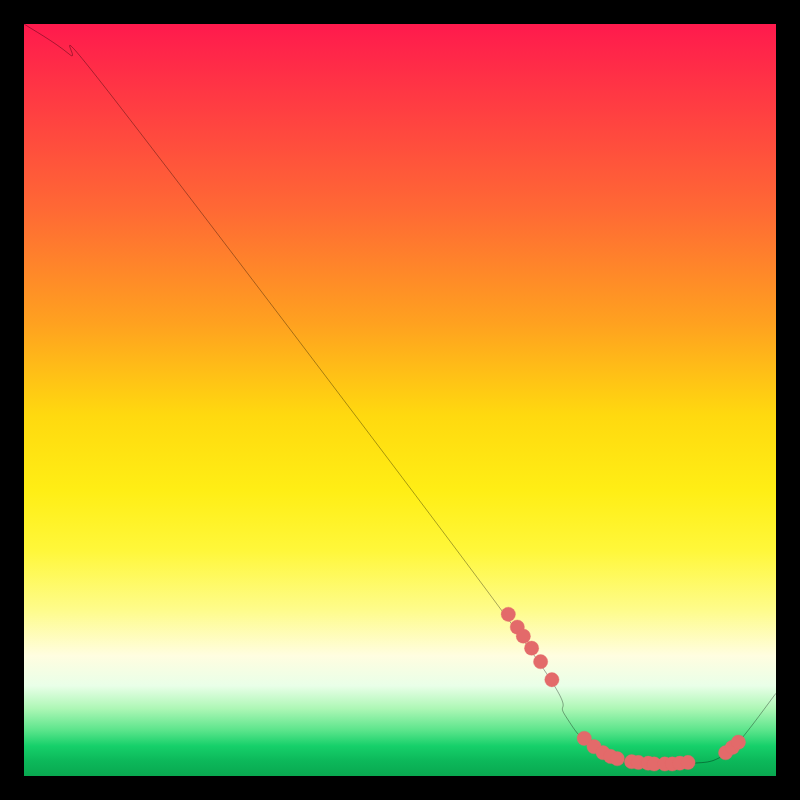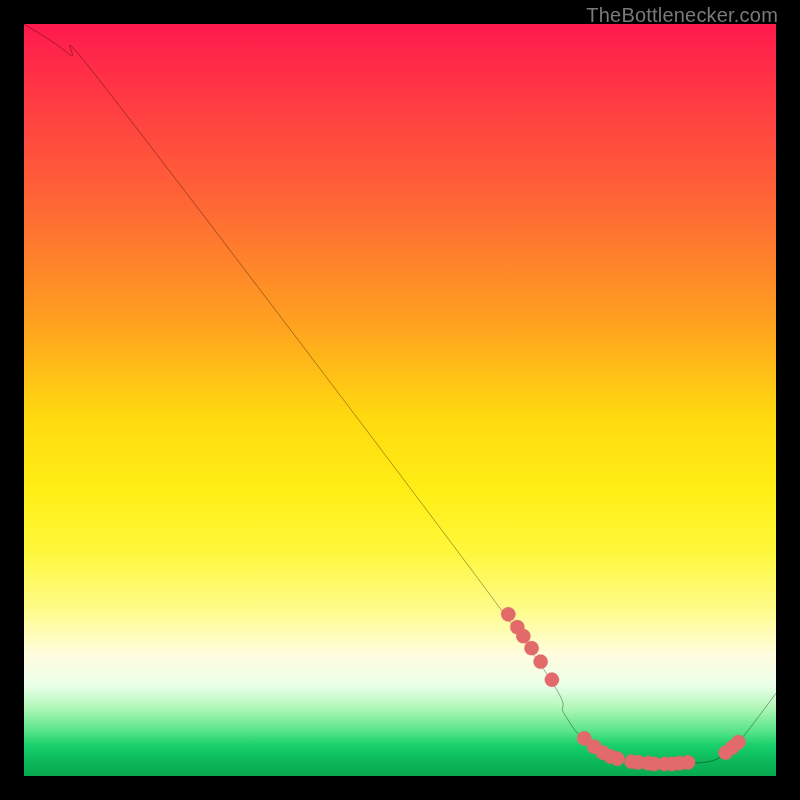--- a/index.html
+++ b/index.html
@@ -93,14 +93,13 @@
           <circle cx="86.2" cy="98.4" r="0.95" fill="#e36a6a" stroke="#e36a6a" stroke-width="0.05"></circle>
           <circle cx="87.2" cy="98.3" r="0.95" fill="#e36a6a" stroke="#e36a6a" stroke-width="0.05"></circle>
           <circle cx="88.3" cy="98.2" r="0.95" fill="#e36a6a" stroke="#e36a6a" stroke-width="0.05"></circle>
           <circle cx="93.3" cy="96.9" r="0.95" fill="#e36a6a" stroke="#e36a6a" stroke-width="0.05"></circle>
           <circle cx="94.2" cy="96.2" r="0.95" fill="#e36a6a" stroke="#e36a6a" stroke-width="0.05"></circle>
           <circle cx="95" cy="95.5" r="0.95" fill="#e36a6a" stroke="#e36a6a" stroke-width="0.05"></circle>
         </g>
     </svg>
   </div>
 
-  <div class="watermark">TheBottlenecker.com</div>
 </div>
 
 </body></html>

